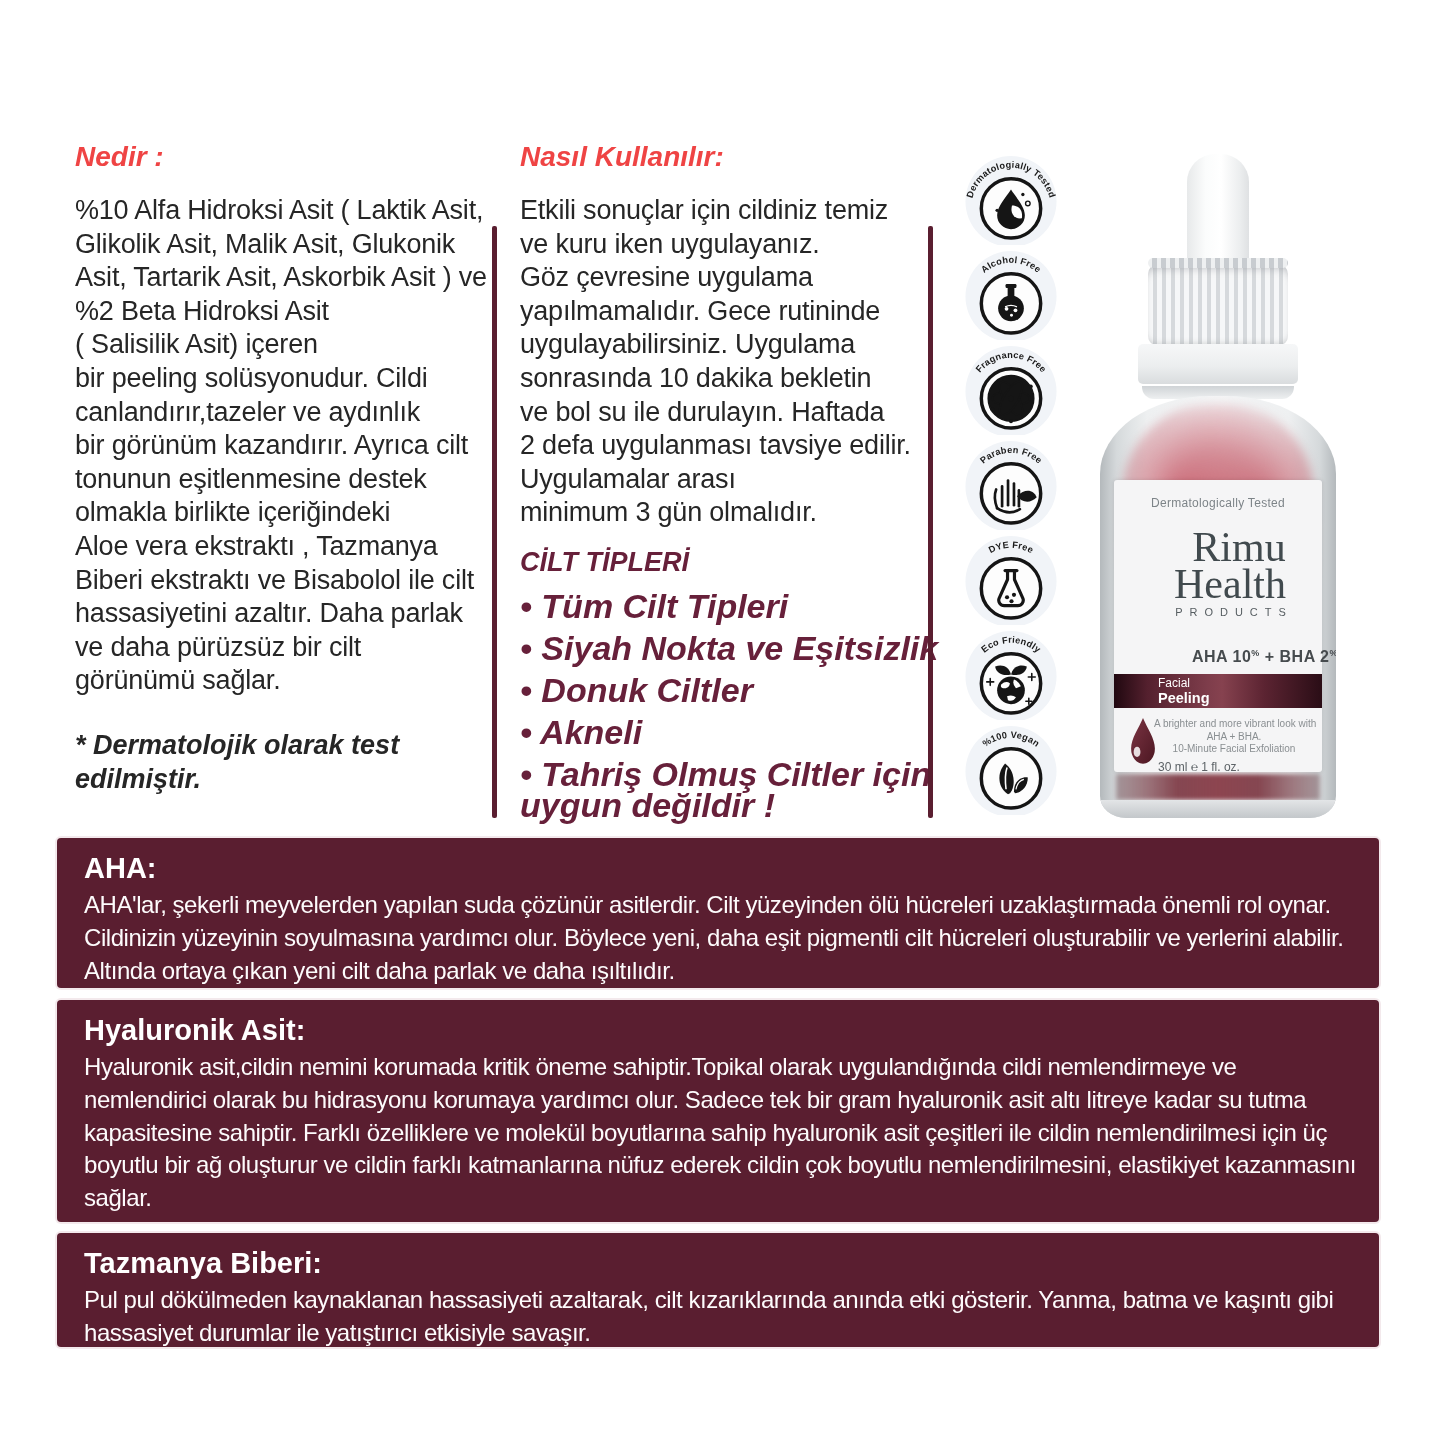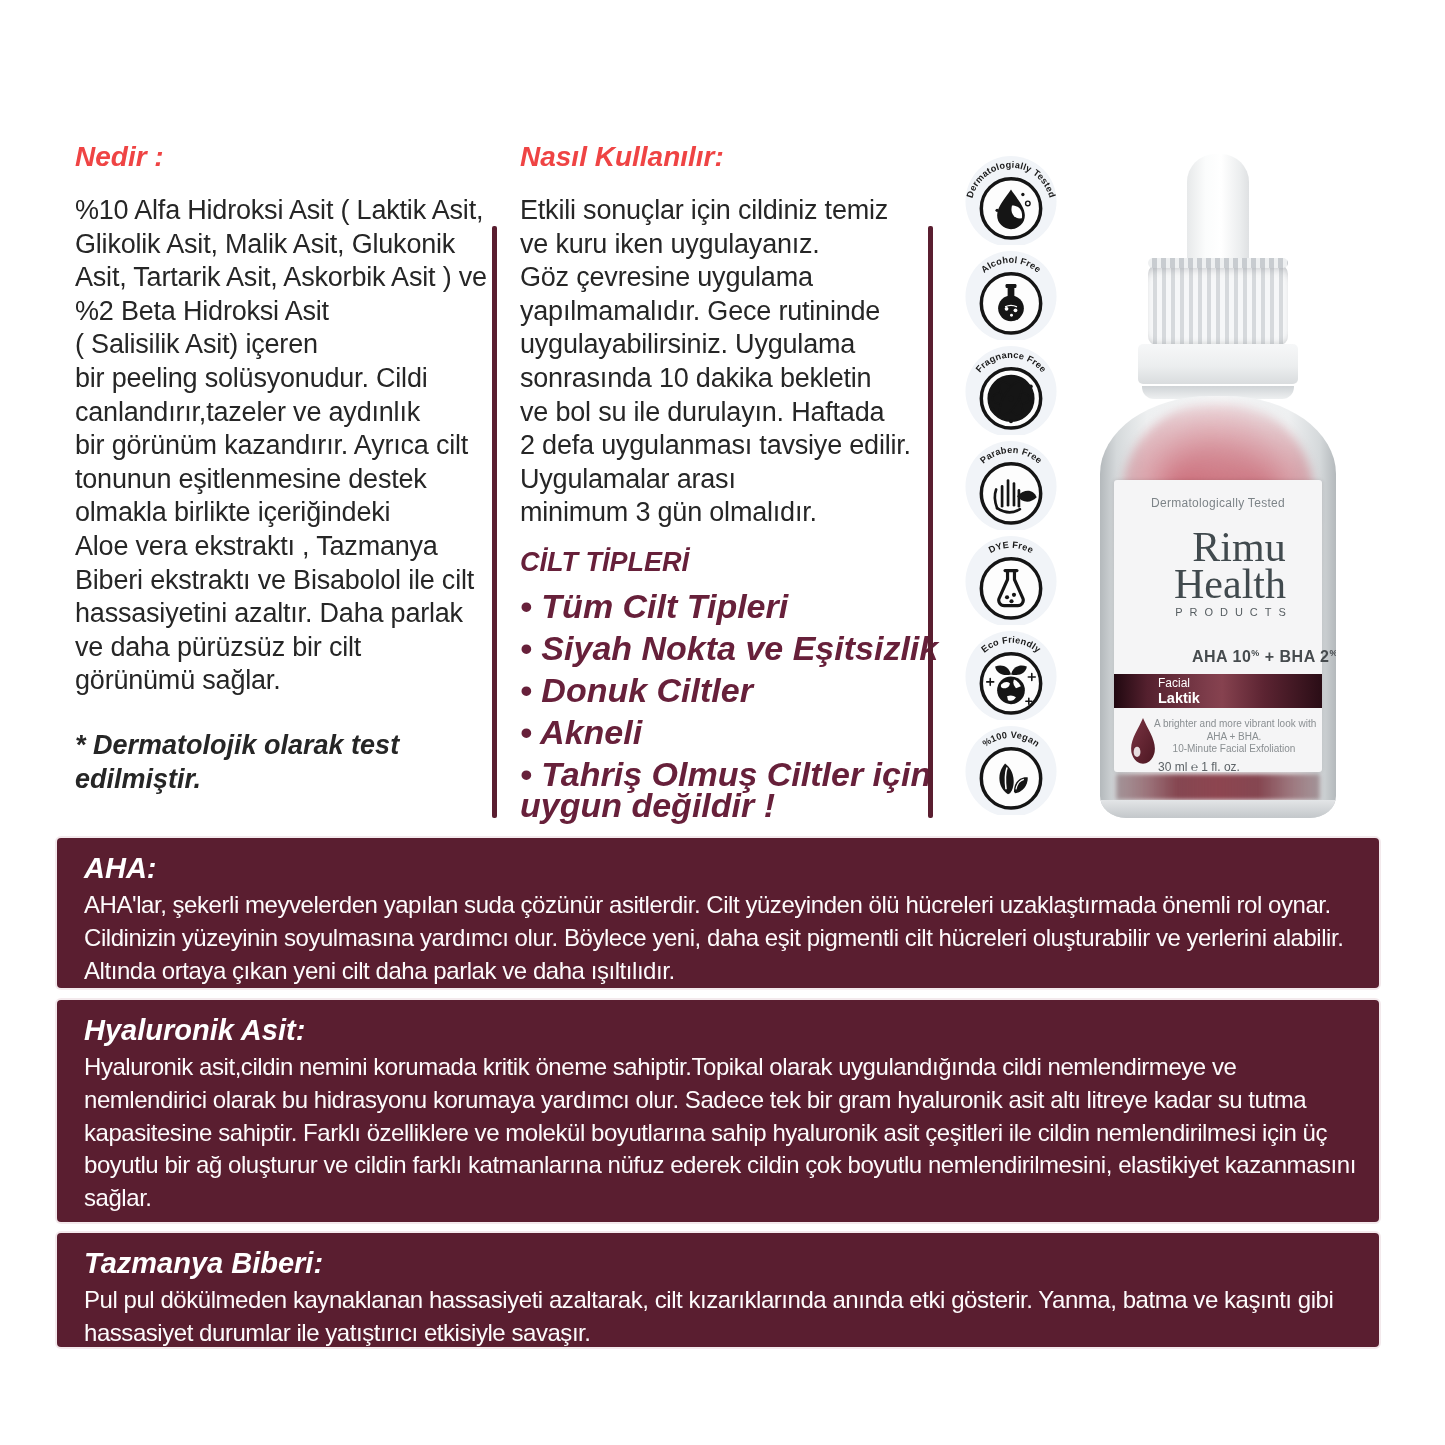--- a/index.html
+++ b/index.html
@@ -121,21 +121,21 @@
   }
 
   
   .panel{
     position:absolute;left:57px;width:1322px;box-sizing:border-box;background:#5a1e30;border-radius:4px;
     padding:12px 18px 0 27px;color:#ffffff;box-shadow:0 0 0 2px rgba(233,215,220,.55);
   }
   .panel.p1{top:838px;height:150px;}
   .panel.p2{top:1000px;height:222px;}
   .panel.p3{top:1233px;height:114px;}
-  .panel-title{margin:0;font-size:29px;line-height:36px;font-weight:bold;font-style:italic;color:#ffffff;}
+  .panel-title{margin:0;font-size:29px;line-height:36px;font-weight:bold;color:#ffffff;}
   .panel-body{margin:3px 0 0 0;font-size:24px;line-height:32.8px;letter-spacing:-0.45px;color:#fdfbfc;}
 </style>
 </head>
 <body>
 
 <div id="canvas">
 
   <section class="col what">
     <h2 class="sec-head">Nedir :</h2>
     <p class="body-par">%10 Alfa Hidroksi Asit ( Laktik Asit,
@@ -329,21 +329,21 @@
       <div class="label">
         <div class="label-tested">Dermatologically Tested</div>
         <div class="logo">
           <div class="l1">Rimu</div>
           <div class="l2">Health</div>
           <div class="l3">PRODUCTS</div>
         </div>
         <div class="formula"><span>AHA 10</span><sup>%</sup><span> + BHA 2</span><sup>%</sup></div>
         <div class="band">
           <div class="b1">Facial</div>
-          <div class="b2">Laktik</div>
+          <div class="b2">Peeling</div>
         </div>
         <svg class="drop-ico" width="34" height="52" viewBox="0 0 40 60">
           <defs>
             <linearGradient id="dropg" x1="0" y1="0" x2="1" y2="1">
               <stop offset="0" stop-color="#7b3443"></stop>
               <stop offset="1" stop-color="#4c1722"></stop>
             </linearGradient>
           </defs>
           <path d="M20,4 C15,16 6,28 6,40 a14,18 0 0 0 28,0 C34,28 25,16 20,4 Z" fill="url(#dropg)"></path>
           <ellipse cx="13" cy="44" rx="4" ry="6" fill="#ffffff" opacity=".85"></ellipse>

